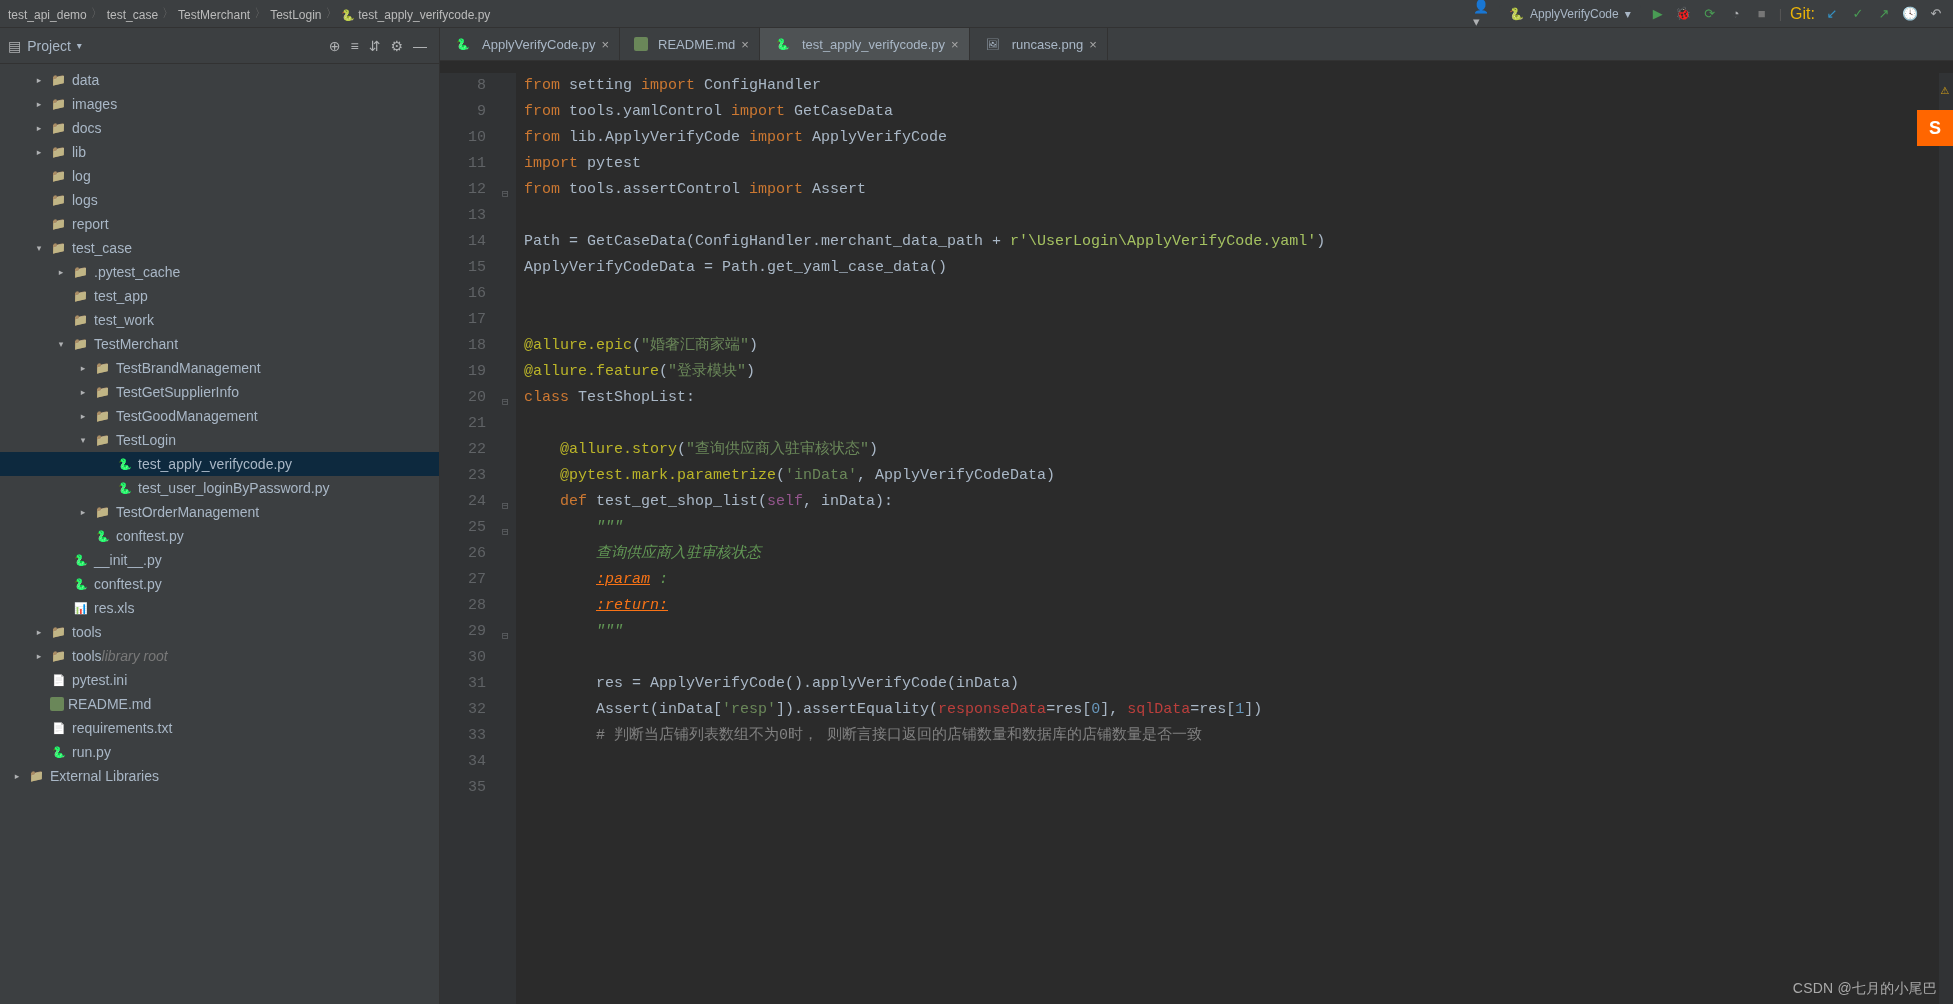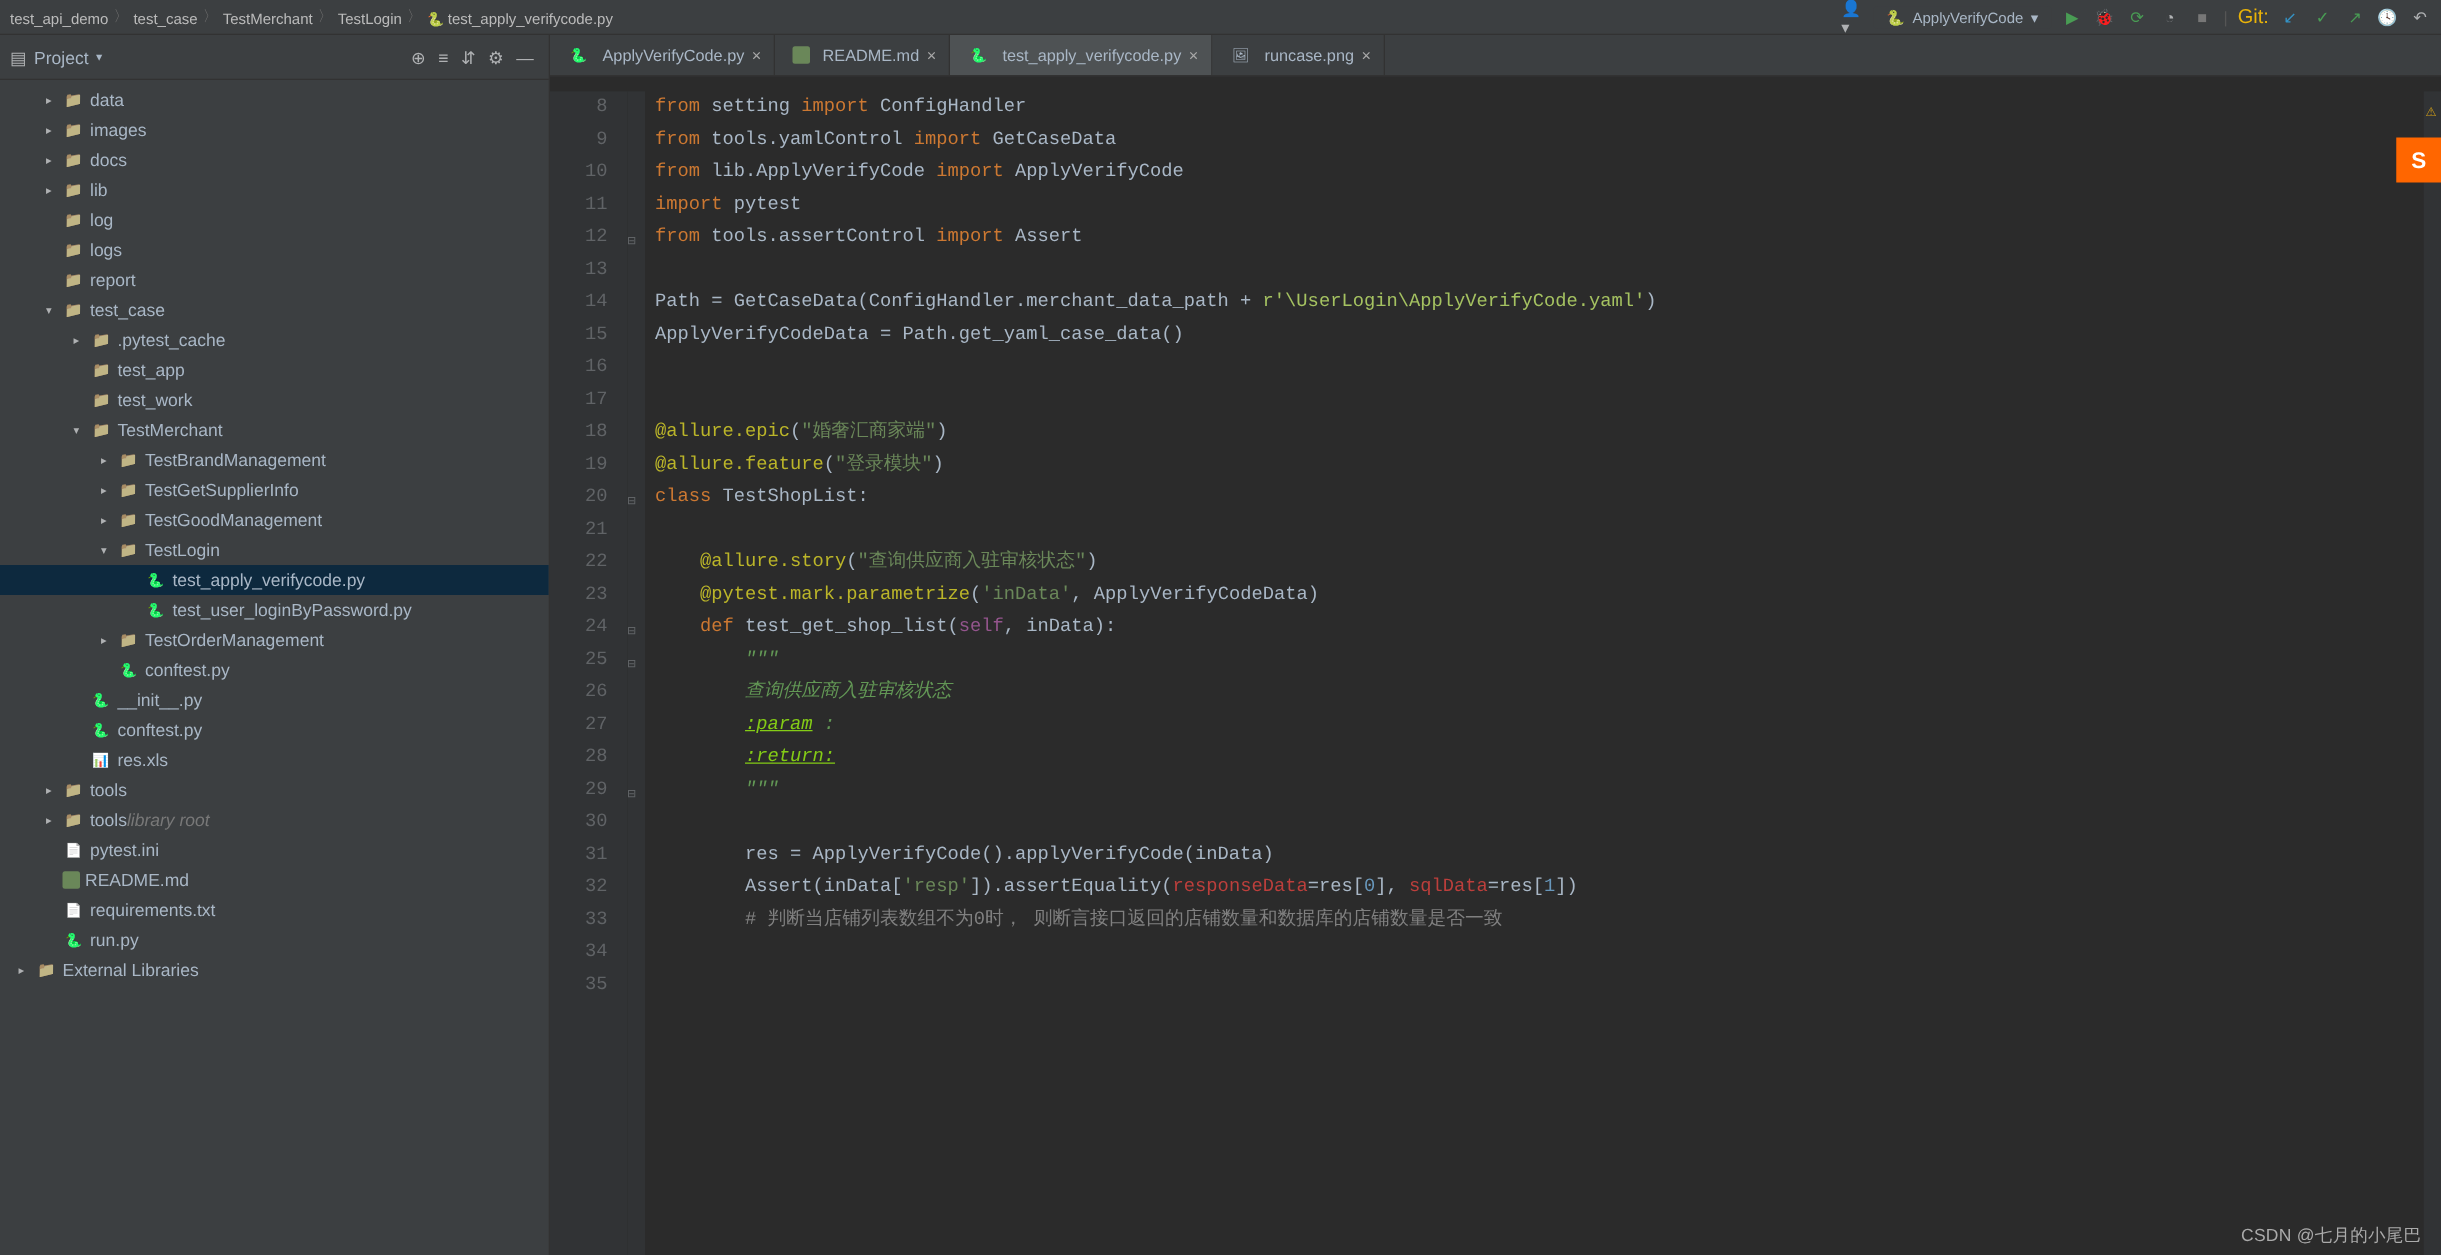--- a/index.html
+++ b/index.html
@@ -49,21 +49,21 @@
 .fold-mark.has:before { content:"⊟"; color:#606366; font-size:11px; position:absolute; left:0; top:4px; }
 .code { flex:1; padding:0 0 0 8px; white-space:pre; }
 .ln { height:26px; }
 .kw { color:#cc7832; }
 .str { color:#6a8759; }
 .str2 { color:#a5c261; }
 .num { color:#6897bb; }
 .dec { color:#bbb529; }
 .self { color:#94558d; }
 .doc { color:#629755; font-style:italic; }
-.doctag { color:#84cc16; font-style:italic; text-decoration:underline; }
+.doctag { color:#f97316; font-style:italic; text-decoration:underline; }
 .cmt { color:#808080; }
 .cmtcn { color:#808080; }
 .err { color:#bc3f3c; }
 .side-strip { width:14px; background:#313335; }
 .warn-icon { position:absolute; top:4px; right:4px; color:#d4a017; font-size:14px; }
 
 .orange-badge { position:absolute; top:110px; right:0; width:36px; height:36px; background:#ff6600; display:flex; align-items:center; justify-content:center; color:#fff; font-weight:bold; font-size:18px; }
 .watermark { position:absolute; bottom:6px; right:16px; color:#aaa; font-size:14px; letter-spacing:0.2px; }
 </style>
 </head>

